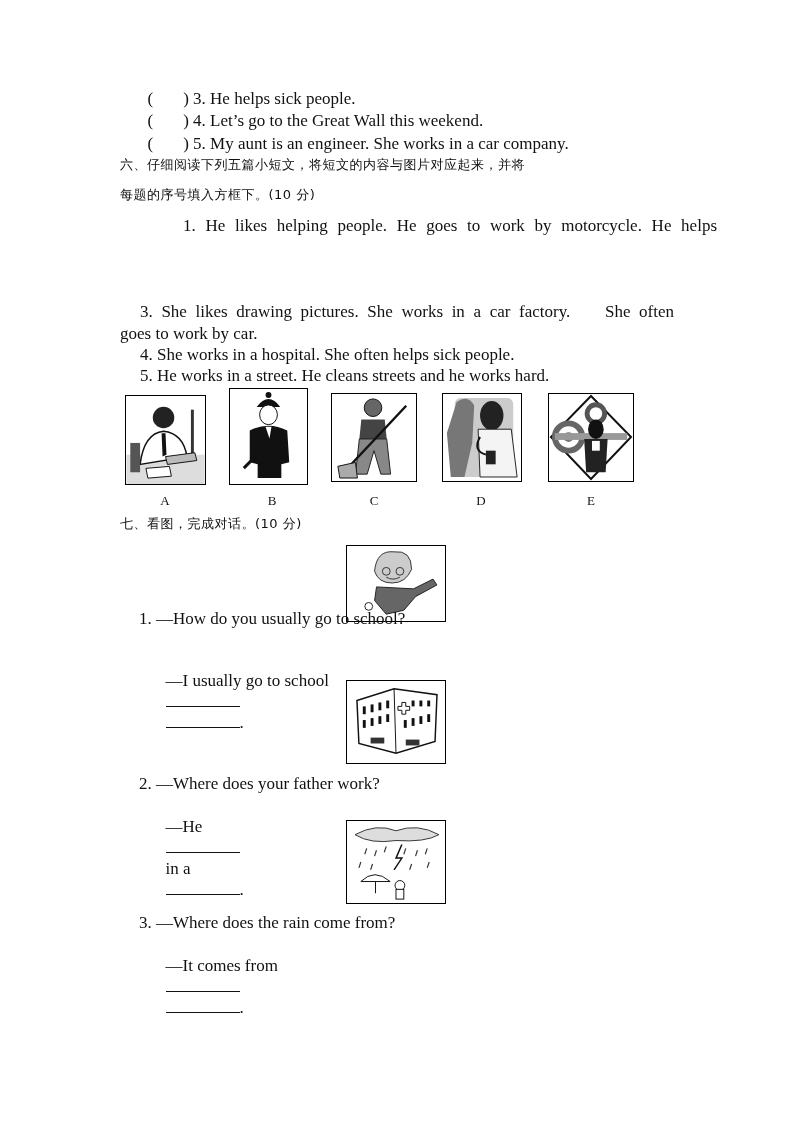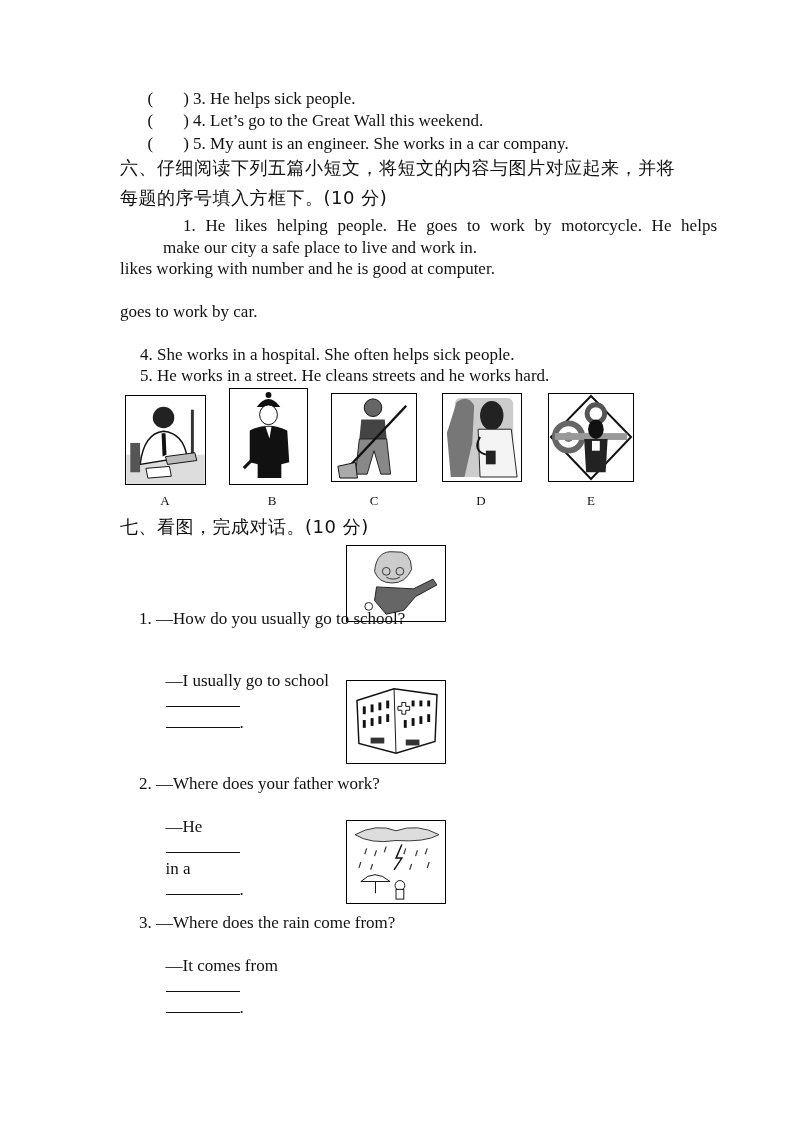--- a/index.html
+++ b/index.html
@@ -1,20 +1,20 @@
 <!DOCTYPE html>
 <html><head>
 <meta charset="utf-8">
 <style>
   html, body { margin:0; padding:0; background:#fff; }
   body { width:793px; height:1122px; position:relative; overflow:hidden;
          font-family:"Liberation Serif", "DejaVu Serif", serif; color:#111; }
   .abs { position:absolute; }
   .line { font-size:17px; line-height:21px; white-space:pre; }
-  .cn { font-family:"DejaVu Sans", "Liberation Sans", sans-serif; font-size:18px; letter-spacing:0.5px; }
+  .cn { font-family:"DejaVu Sans", "Liberation Sans", sans-serif; font-size:13px; letter-spacing:0.5px; }
   .para { font-size:17px; line-height:21.5px; text-align:justify; width:554px; }
   .para .indent { display:inline-block; width:20px; }
   .pic { border:1.5px solid #000; background:#fff; box-sizing:border-box; overflow:hidden; }
   .pic svg { width:100%; height:100%; display:block; }
   .label { font-size:13px; text-align:center; width:30px; }
   .blank { display:inline-block; border-bottom:1px solid #111; height:14px; vertical-align:baseline; }
 </style>
 </head>
 <body>
 
@@ -26,26 +26,25 @@
 </div>
 <div class="abs line" style="left:139px;top:112px;">
   <span>(</span><span style="display:inline-block;width:30px"></span><span>) 5. My aunt is an engineer. She works in a car company.</span>
 </div>
 
 <div class="abs cn" style="left:120px;top:156px;width:560px;">六、仔细阅读下列五篇小短文，将短文的内容与图片对应起来，并将</div>
 <div class="abs cn" style="left:120px;top:186px;">每题的序号填入方框下。(10 分)</div>
 
 <div class="abs para" style="left:120px;top:215px;margin-left:43px;">
   <div style="text-align-last:justify"><span class="indent"></span><span>1. He likes helping people. He goes to work by motorcycle. He helps</span></div>
-  <div>make our city a safe place to live and work in.</div>
 </div>
 <div class="abs para" style="left:120px;top:258px;">
-  <div>likes working with number and he is good at computer.</div>
 </div>
 <div class="abs para" style="left:120px;top:301px;">
+  <div style="text-align-last:justify;white-space:pre"><span class="indent"></span><span>3. She likes drawing pictures. She works in a car factory.    She often</span></div>
   <div>goes to work by car.</div>
 </div>
 <div class="abs para" style="left:120px;top:344px;">
   <span class="indent"></span><span>4. She works in a hospital. She often helps sick people.</span>
 </div>
 <div class="abs para" style="left:120px;top:365px;">
   <span class="indent"></span><span>5. He works in a street. He cleans streets and he works hard.</span>
 </div>
 
 <div class="abs pic" style="left:125px;top:395px;width:81px;height:90px;">

